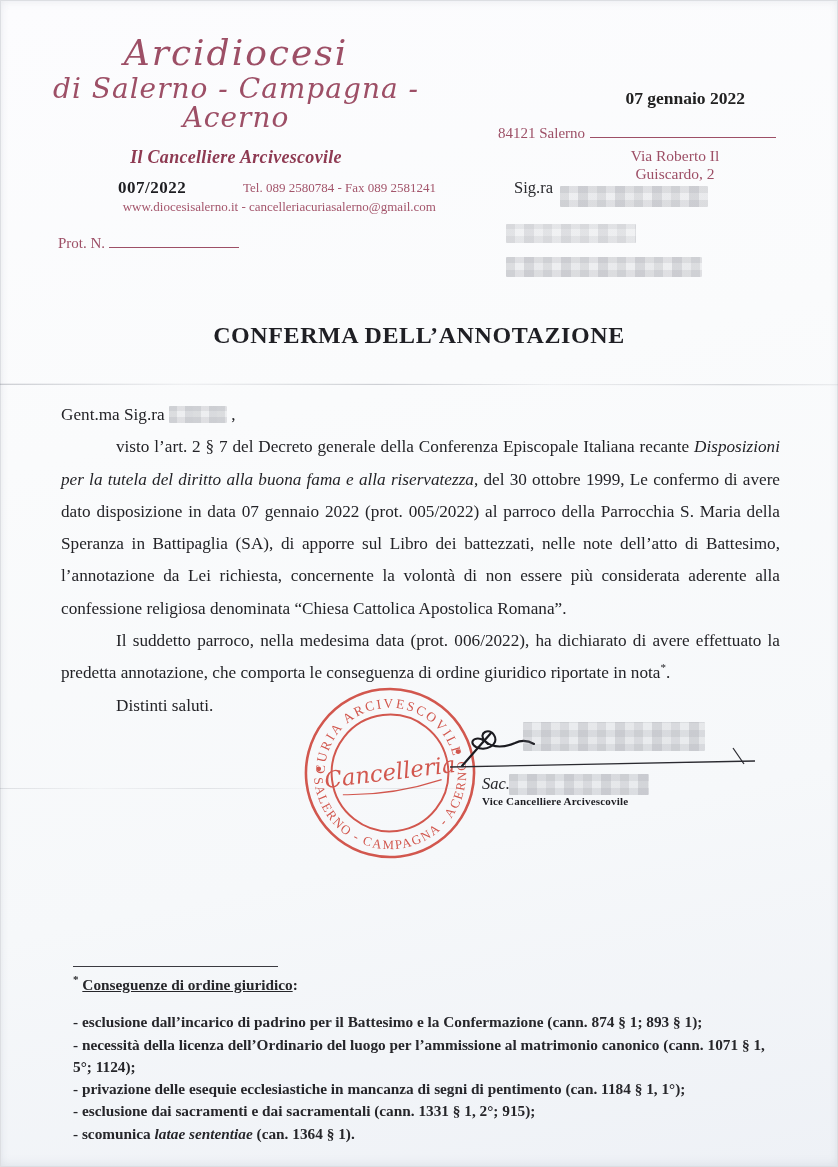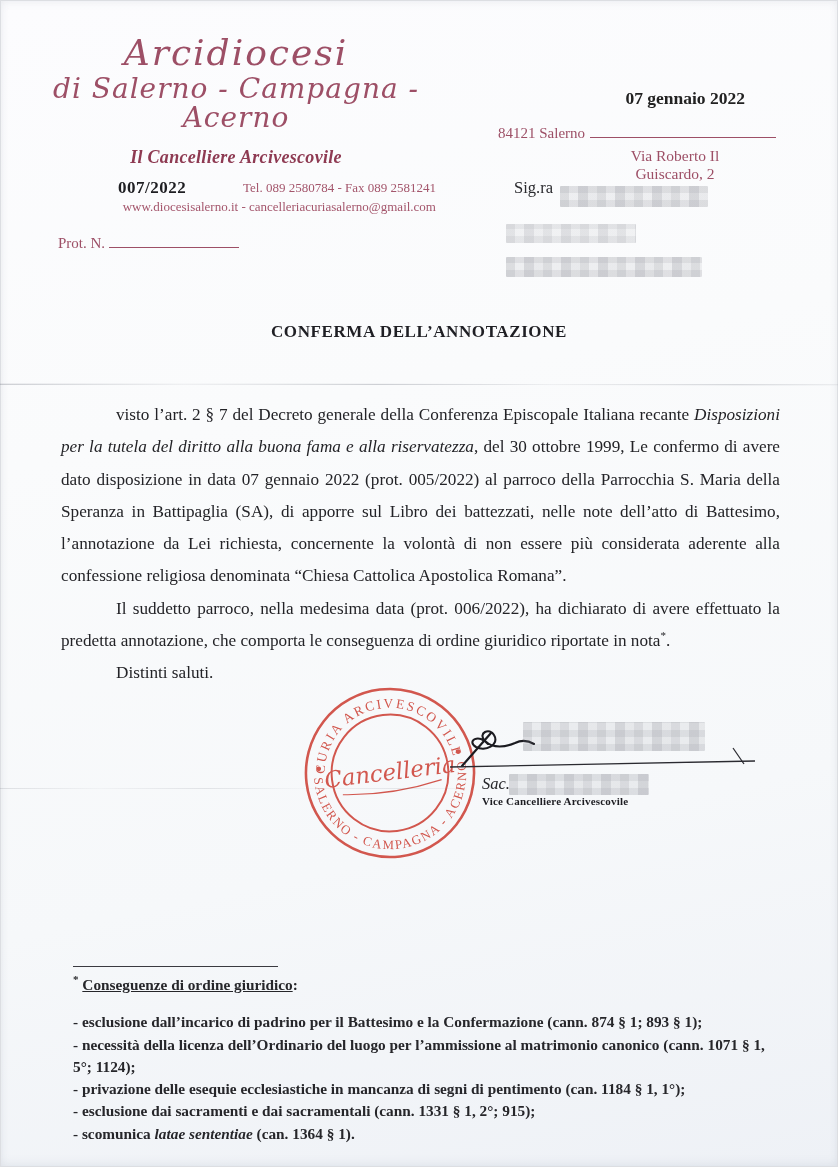--- a/index.html
+++ b/index.html
@@ -39,21 +39,21 @@
       repeating-linear-gradient(90deg, rgba(120,122,132,.20) 0 9px, rgba(120,122,132,.06) 9px 18px, rgba(120,122,132,.24) 18px 28px, rgba(120,122,132,.09) 28px 37px),
       repeating-linear-gradient(0deg, rgba(105,107,118,.14) 0 7px, rgba(105,107,118,.04) 7px 14px);
   }
   .redact-inline{
     display:inline-block;height:17px;vertical-align:-3px;border-radius:1px;
     background-image:
       repeating-linear-gradient(90deg, rgba(120,122,132,.20) 0 8px, rgba(120,122,132,.06) 8px 16px, rgba(120,122,132,.22) 16px 24px),
       repeating-linear-gradient(0deg, rgba(105,107,118,.14) 0 6px, rgba(105,107,118,.04) 6px 12px);
   }
   
-  .title{position:absolute;left:0;top:322px;width:100%;text-align:center;font-size:17px;font-weight:bold;letter-spacing:.6px;color:#1f1f24;}
+  .title{position:absolute;left:0;top:322px;width:100%;text-align:center;font-size:24px;font-weight:bold;letter-spacing:.6px;color:#1f1f24;}
   .crease{position:absolute;height:1px;
     background:linear-gradient(90deg, rgba(100,105,118,.40), rgba(100,105,118,.10) 22%, rgba(100,105,118,.34) 45%, rgba(100,105,118,.08) 66%, rgba(100,105,118,.30) 88%, rgba(100,105,118,.12));}
   .crease-1{left:0;top:384px;width:838px;transform:rotate(.05deg);}
   .crease-2{left:0;top:788px;width:455px;opacity:.45;}
   
   .body-text{position:absolute;left:61px;top:399px;width:719px;font-size:17.2px;line-height:32.3px;color:#232327;}
   .body-text p{margin:0;text-align:justify;text-indent:55px;}
   .salutation{text-indent:0 !important;text-align:left !important;}
   .closing{text-align:right;}
   sup{font-size:11px;vertical-align:7px;line-height:0;}
@@ -97,20 +97,25 @@
 
   <div class="recipient">Sig.ra</div>
   <div class="redact" style="left:560px;top:186px;width:148px;height:21px;"></div>
   <div class="redact" style="left:506px;top:224px;width:130px;height:19px;opacity:.8;"></div>
   <div class="redact" style="left:506px;top:257px;width:196px;height:20px;"></div>
 
   <div class="title">CONFERMA DELL’ANNOTAZIONE</div>
   <div class="crease crease-1"></div>
 
   <div class="body-text">
+    <p class="salutation">
+      <span>Gent.ma Sig.ra</span>
+      <span class="redact-inline" style="width:58px;"></span>
+      <span>,</span>
+    </p>
     <p><span>visto l’art. 2 § 7 del Decreto generale della Conferenza Episcopale Italiana recante </span><i>Disposizioni per la tutela del diritto alla buona fama e alla riservatezza</i><span>, del 30 ottobre 1999, Le confermo di avere dato disposizione in data 07 gennaio 2022 (prot. 005/2022) al parroco della Parrocchia S. Maria della Speranza in Battipaglia (SA), di apporre sul Libro dei battezzati, nelle note dell’atto di Battesimo, l’annotazione da Lei richiesta, concernente la volontà di non essere più considerata aderente alla confessione religiosa denominata “Chiesa Cattolica Apostolica Romana”.</span></p>
     <p><span>Il suddetto parroco, nella medesima data (prot. 006/2022), ha dichiarato di avere effettuato la predetta annotazione, che comporta le conseguenza di ordine giuridico riportate in nota</span><sup>*</sup><span>.</span></p>
     <p class="closing" style="text-indent:55px;">Distinti saluti.</p>
   </div>
 
   <div class="stamp">
     <svg viewBox="0 0 180 180" width="178" height="178">
       <defs>
         <path id="arcTop" d="M 24 90 A 66 66 0 0 1 156 90" fill="none"></path>
         <path id="arcBot" d="M 13 90 A 77 77 0 0 0 167 90" fill="none"></path>

